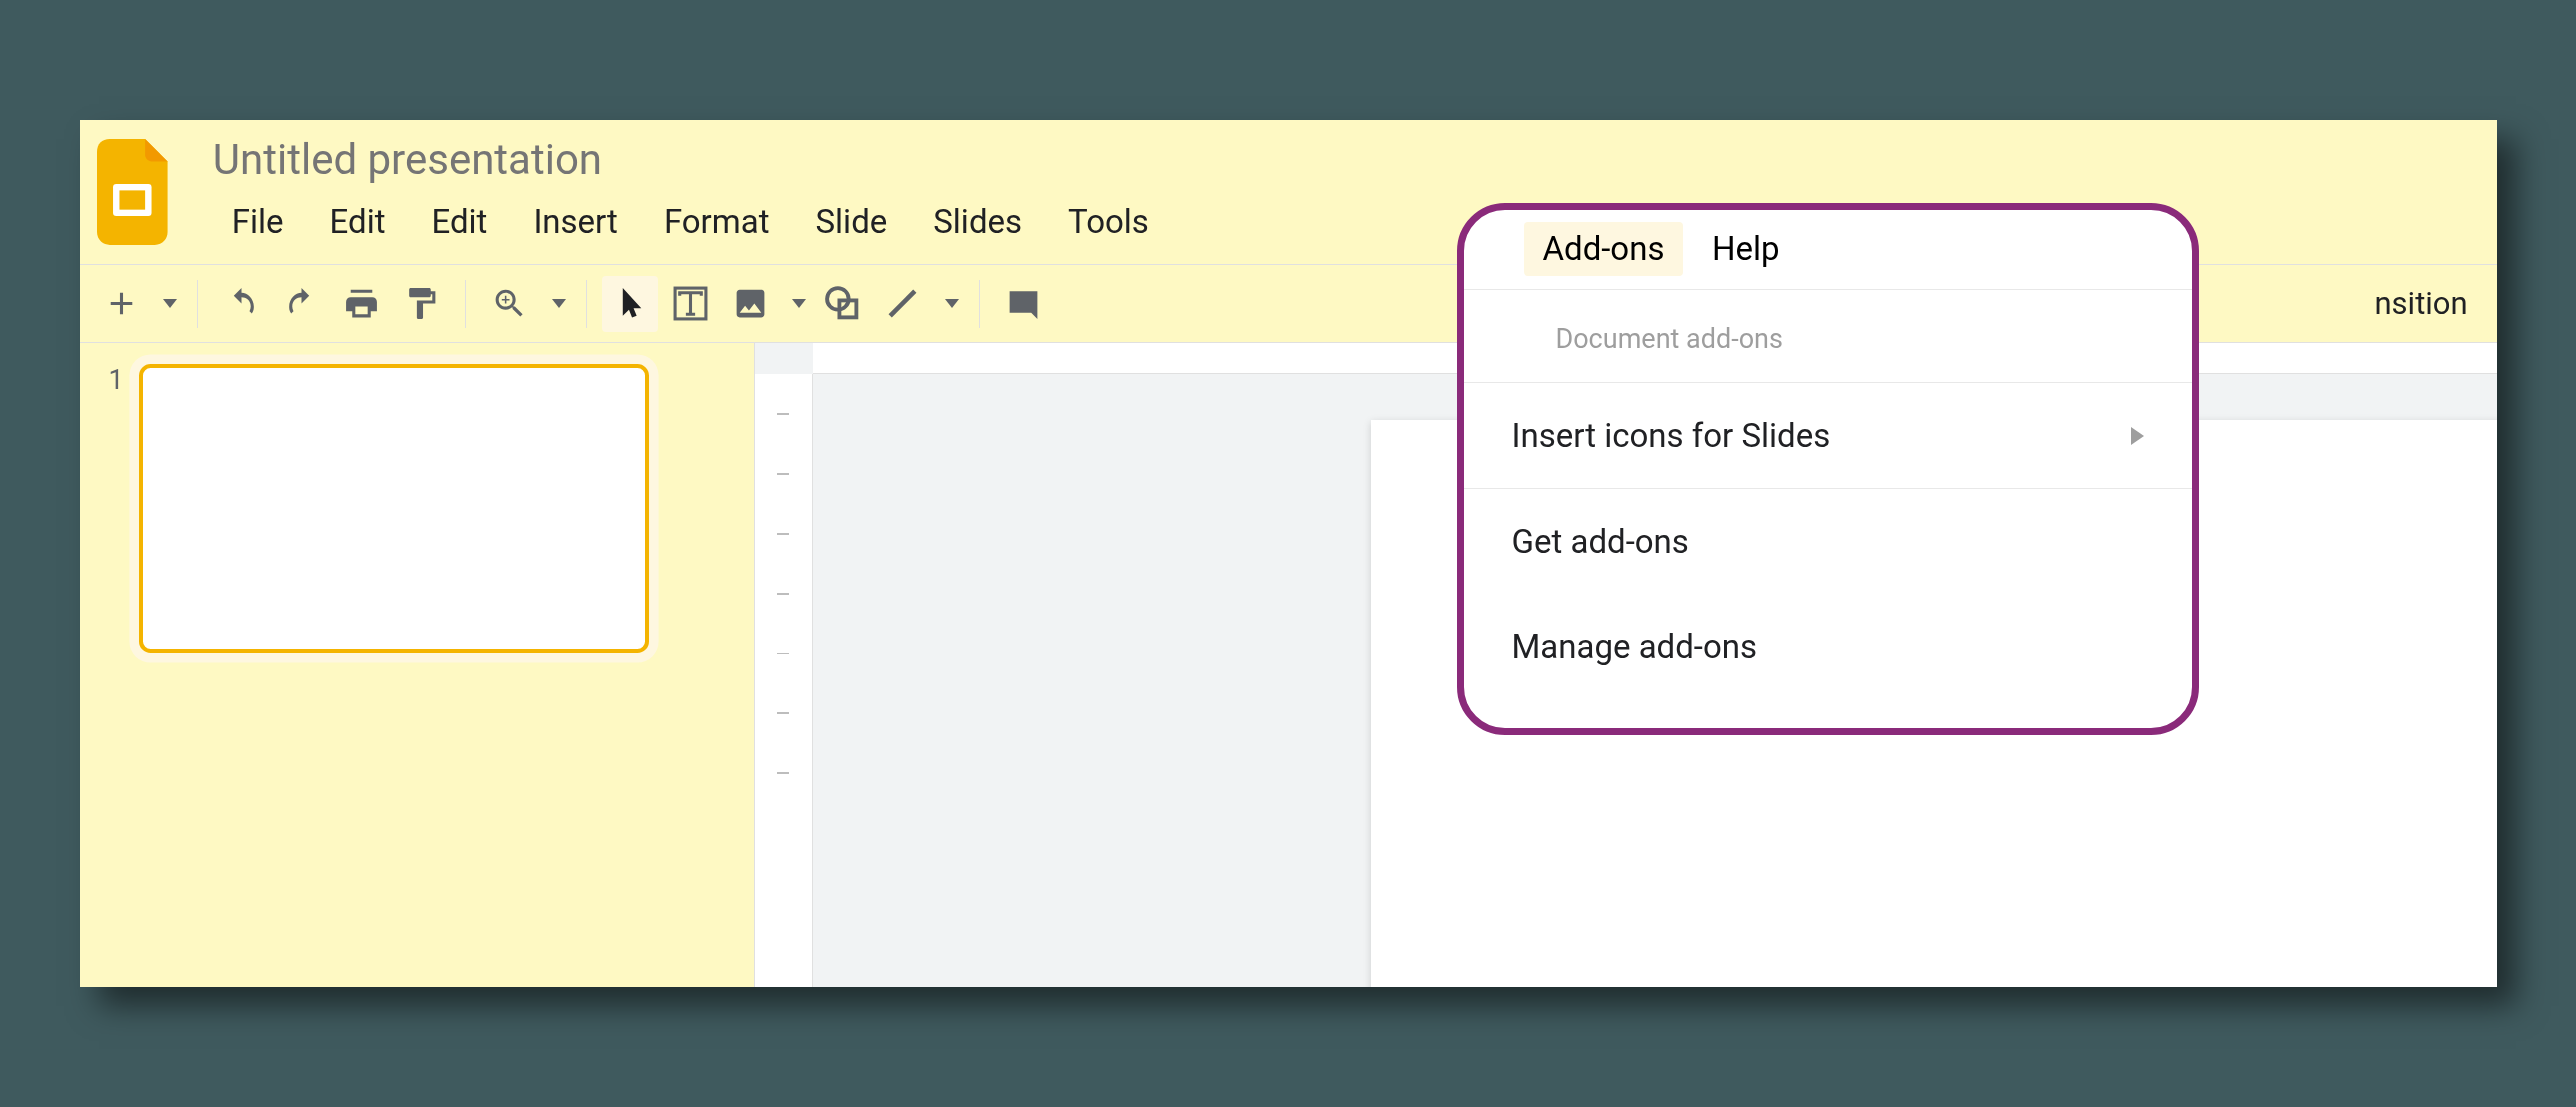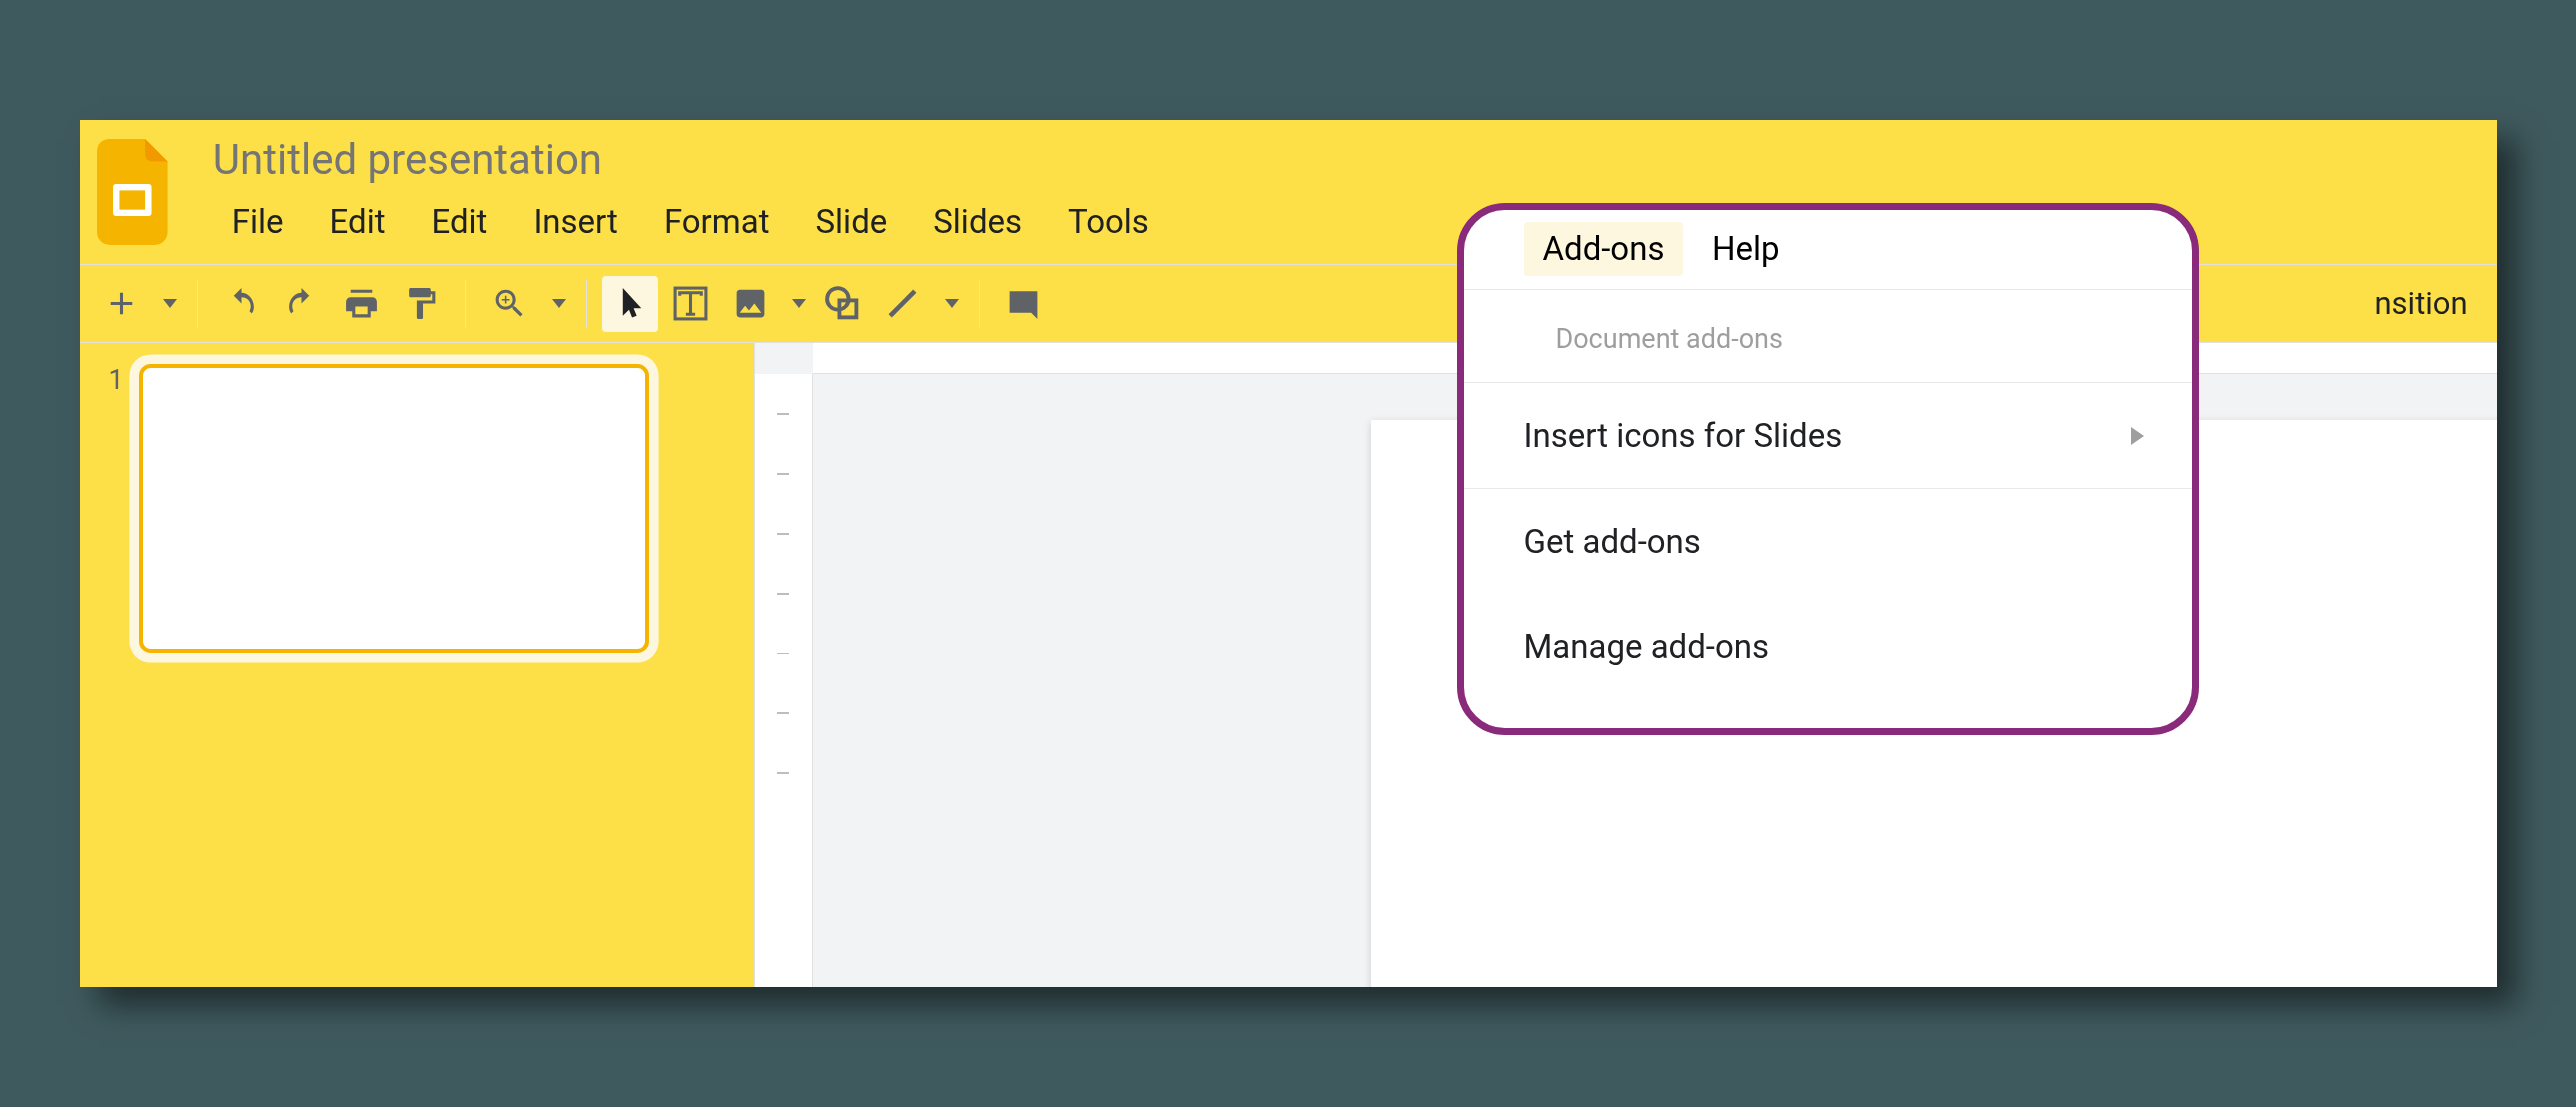--- a/index.html
+++ b/index.html
@@ -8,21 +8,21 @@
     font-family: "Google Sans", Roboto, Arial, sans-serif;
     width: 2576px;
     height: 1107px;
     display: flex;
     align-items: center;
     justify-content: center;
   }
   .window {
     width: 2417px;
     height: 867px;
-    background: #fde047;
+    background: #fef9c3;
     box-shadow: 19px 19px 29px rgba(0,0,0,0.5);
     position: relative;
     overflow: hidden;
   }
   
   .header {
     display: flex;
     align-items: flex-start;
     padding: 11.6px 17.3px 0 17.3px;
     height: 144px;
@@ -175,21 +175,21 @@
   .dd-header .menu-item.active { background:#fef7e0; }
   .dd-section-title {
     font-size: 27px;
     color: #9e9e9e;
     padding: 33px 48px 27px 92px;
     border-bottom: 1px solid #e8e8e8;
   }
   .dd-item {
     font-size: 33px;
     color: #202124;
-    padding: 33px 48px 33px 60px;
+    padding: 33px 48px 33px 48px;
     display: flex;
     align-items: center;
     justify-content: space-between;
     cursor: pointer;
   }
   .dd-divider {
     height: 1px; background: #e8e8e8;
     margin: 0;
   }
   .submenu-arrow {

